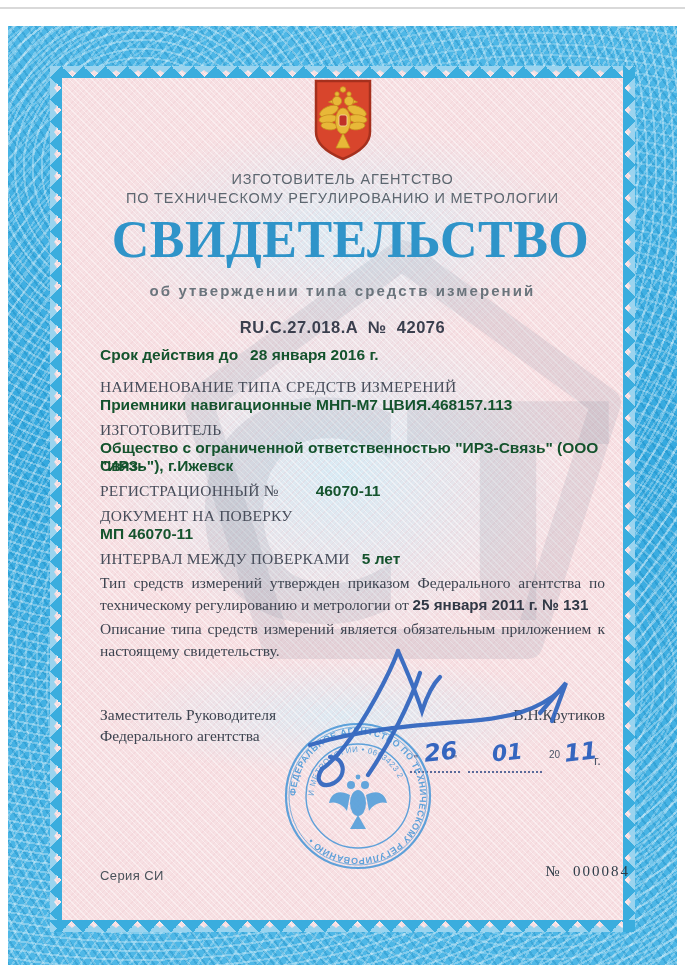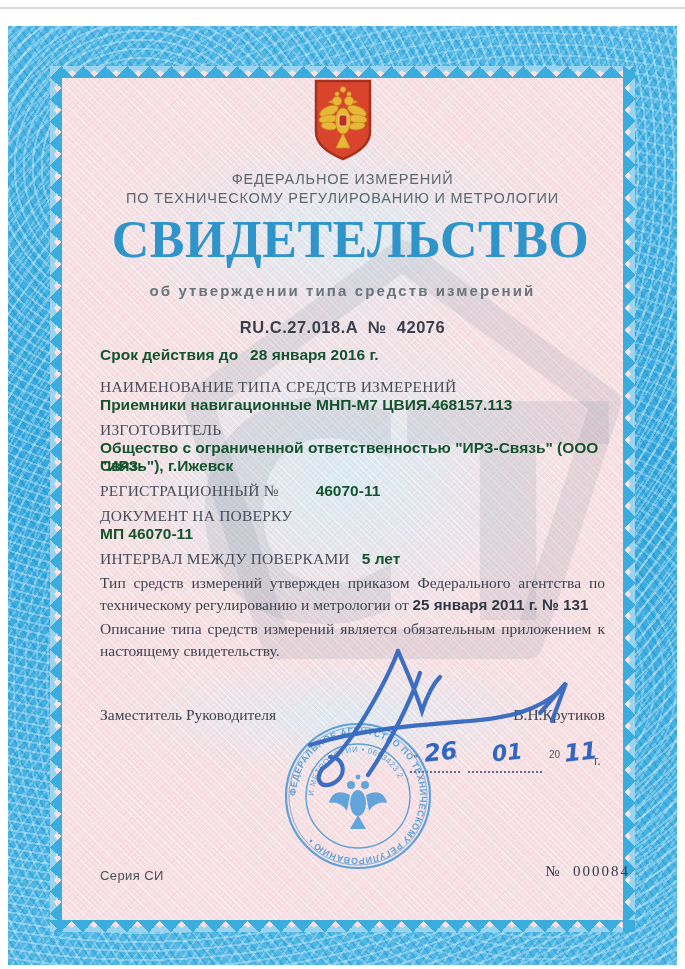--- a/index.html
+++ b/index.html
@@ -112,21 +112,21 @@
         <path d="M41.5 22 L45.5 24 L41.2 25.4 Z"></path>
       <circle cx="25" cy="16" r="2.2"></circle>
         <circle cx="37" cy="16" r="2.2"></circle>
         <circle cx="31" cy="11.5" r="2.8"></circle>
       <path d="M31 55 L24 70 H38 Z"></path>
     </g>
     <rect x="27" y="37" width="8" height="11" rx="2" fill="#c03028" stroke="#f5e0a0" stroke-width="0.8"></rect>
   </svg>
 
   <div class="abs agency">
-    <div>ФЕДЕРАЛЬНОЕ ИЗМЕРЕНИЙ</div>
+    <div>ИЗГОТОВИТЕЛЬ АГЕНТСТВО</div>
     <div>ПО ТЕХНИЧЕСКОМУ РЕГУЛИРОВАНИЮ И МЕТРОЛОГИИ</div>
   </div>
 
   <div class="abs title">СВИДЕТЕЛЬСТВО</div>
   <div class="abs subtitle">об утверждении типа средств измерений</div>
   <div class="abs number-line">RU.C.27.018.A  №  42076</div>
 
   <div class="abs col row" style="top:346px;">
     <span class="val">Срок действия до</span>
     <span class="val">28 января 2016 г.</span>
@@ -185,20 +185,21 @@
       <path d="M128 18 C136 36 146 60 152 78 C156 66 162 52 170 44"></path>
       <path d="M52 136 C44 148 52 156 64 150 C78 142 74 124 60 124"></path>
       <path d="M40 112 C90 96 150 92 200 88 C238 85 268 78 292 56"></path>
       <path d="M270 80 L296 50 L282 88"></path>
       <path d="M150 40 C140 70 120 110 98 142"></path>
     </g>
   </svg>
 
   <div class="abs signer z3" style="left:100px;top:704px;">
     <div>Заместитель Руководителя</div>
+    <div>Федерального агентства</div>
   </div>
   <div class="abs signer z3" style="left:455px;top:704px;width:150px;text-align:right;">В.Н.Крутиков</div>
 
   <span class="abs qm z5" style="left:414px;top:753px;">"</span>
   <span class="abs ink z5" style="left:424px;top:738px;font-size:24px;">26</span>
   <span class="abs qm z5" style="left:453px;top:753px;">"</span>
   <div class="abs dots z3" style="left:410px;top:770px;width:50px;"></div>
   <span class="abs ink z5" style="left:492px;top:740px;font-size:22px;">01</span>
   <div class="abs dots z3" style="left:468px;top:770px;width:74px;"></div>
   <span class="abs z3" style="left:549px;top:749px;font-size:10px;color:#4a5568;">20</span>

